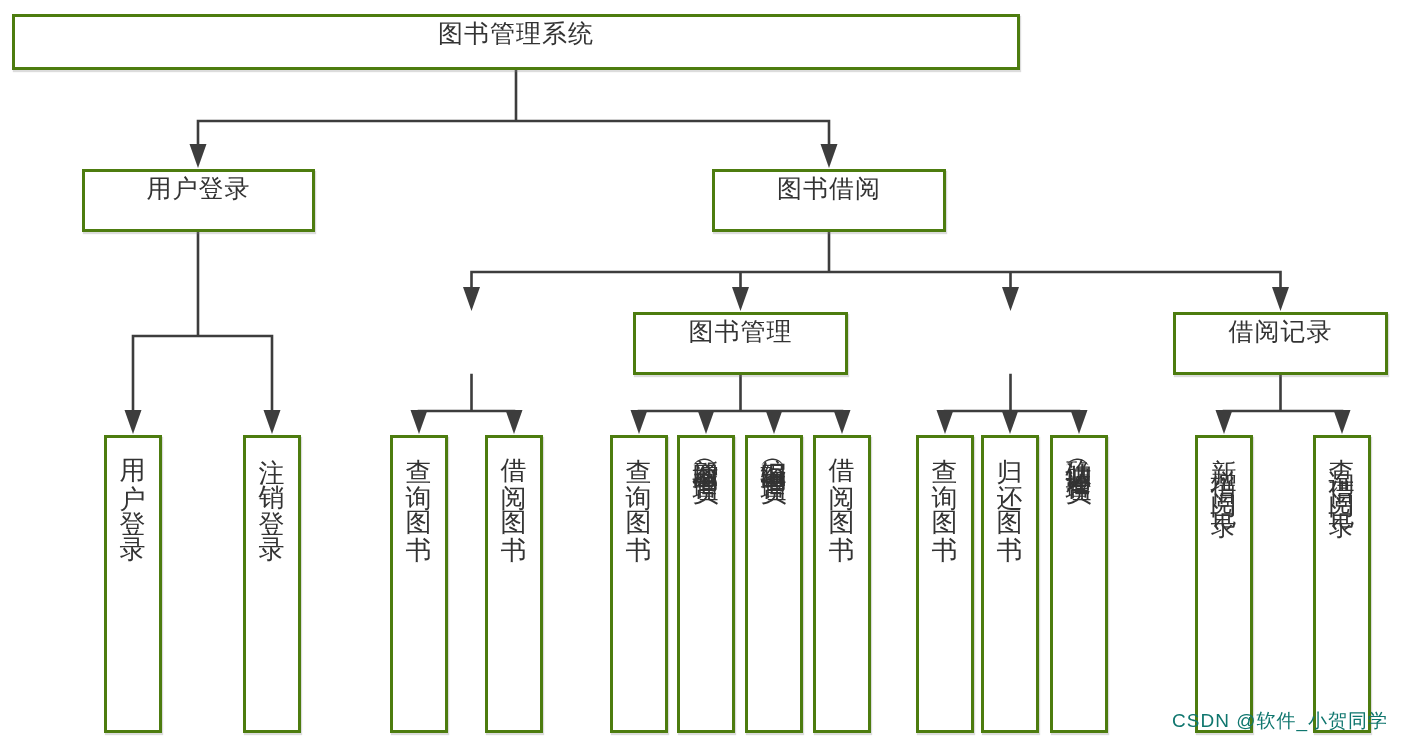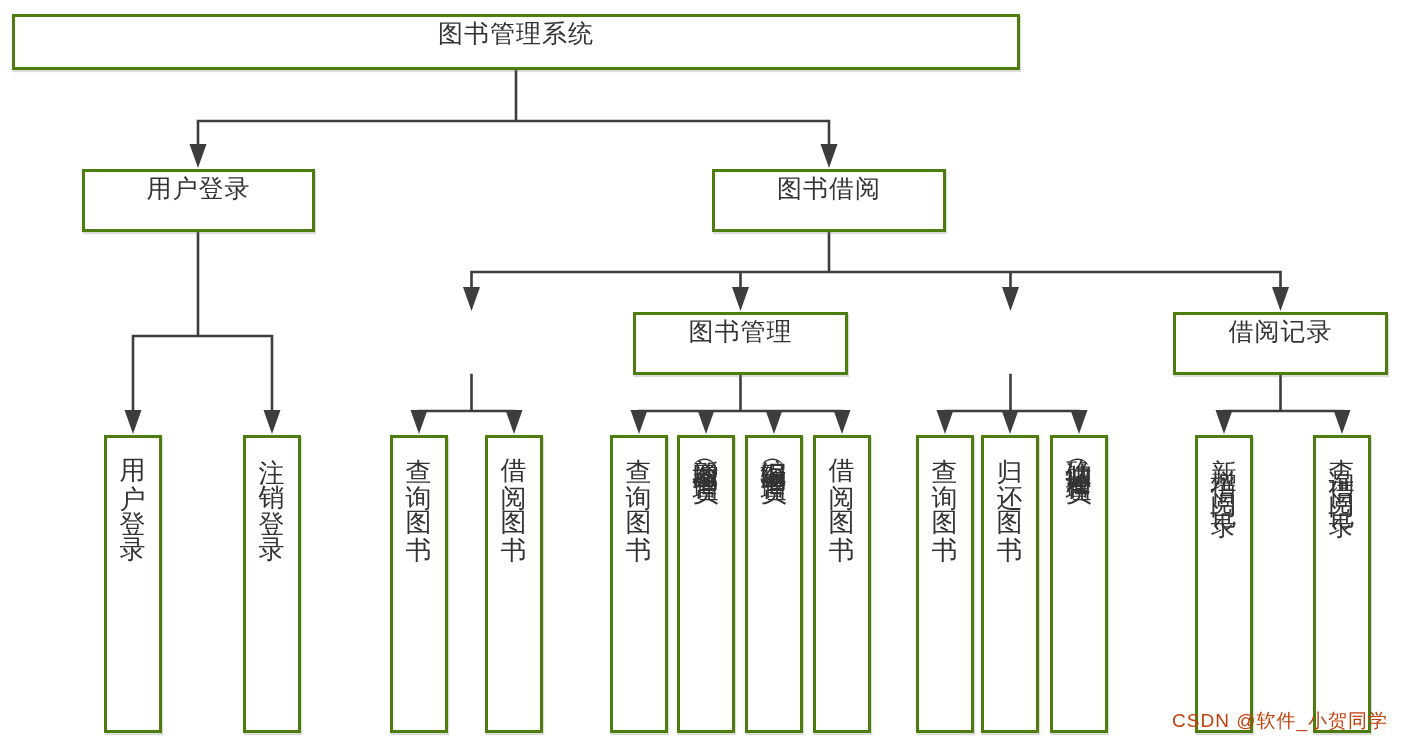--- a/index.html
+++ b/index.html
@@ -40,21 +40,21 @@
   }
   .vt4 { letter-spacing: 26px; margin-bottom: -26px; }
   .vt6 { letter-spacing: 11px; margin-bottom: -11px; }
   .vt9 { letter-spacing: 3px;  margin-bottom: -3px; }
   .watermark {
     position: absolute;
     right: 17px;
     bottom: 13px;
     font-size: 19px;
     letter-spacing: 1px;
-    color: #c2410c;
+    color: #0f766e;
     white-space: nowrap;
   }
 </style>
 </head>
 <body>
 
 <div class="stage">
 
   <svg class="connectors" viewBox="0 0 1405 747" xmlns="http://www.w3.org/2000/svg">
     <g stroke="#3d3d3d" stroke-width="2.6" fill="none" stroke-linecap="square">

